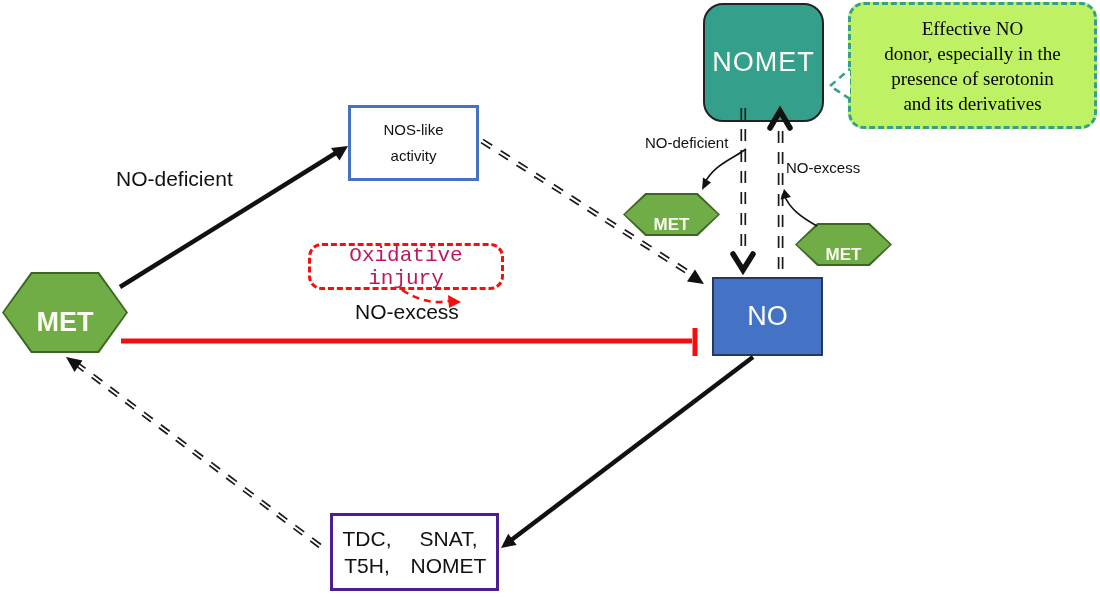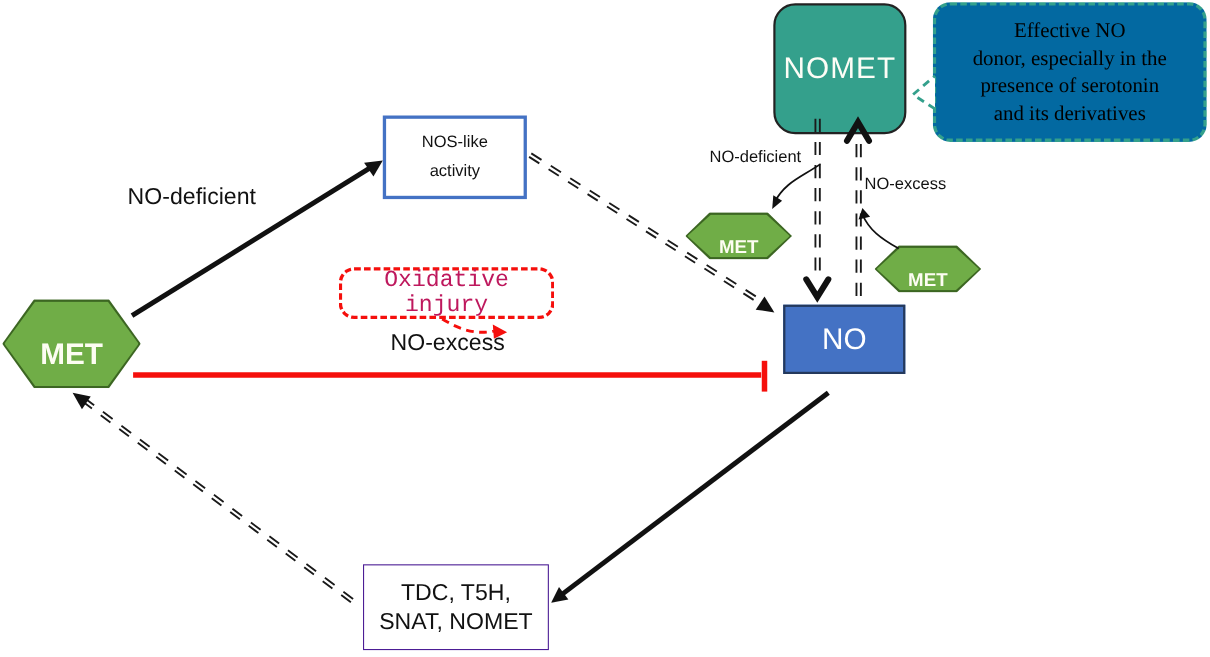--- a/index.html
+++ b/index.html
@@ -6,31 +6,31 @@
   .canvas{
     position:relative;width:1100px;height:597px;background:#ffffff;overflow:hidden;
     font-family:"Liberation Sans",sans-serif;color:#111;
   }
   svg.connectors{position:absolute;left:0;top:0;z-index:3;pointer-events:none;}
   .node{position:absolute;display:flex;align-items:center;justify-content:center;text-align:center;z-index:2;box-sizing:border-box;}
   
   .nomet{left:703px;top:3px;width:121px;height:119px;background:#34A08C;border:2px solid #222;border-radius:20px;
          color:#fdfdf6;font-size:27px;letter-spacing:1px;}
   
-  .bubble-teal{left:848px;top:2px;width:249px;height:127px;border:3px dashed #34A08C;border-radius:16px;background:#0369a1;
+  .bubble-teal{left:848px;top:2px;width:249px;height:127px;border:3px dashed #34A08C;border-radius:16px;background:#bef264;
          font-family:"Liberation Serif",serif;font-size:19px;line-height:25px;color:#000;flex-direction:column;}
   
   .nos{left:348px;top:105px;width:131px;height:76px;background:#fff;border:3px solid #4472C4;
        font-size:15px;line-height:26px;flex-direction:column;color:#111;}
   
-  .no-box{left:712px;top:277px;width:111px;height:63px;background:#4472C4;border:2px solid #24395c;
+  .no-box{left:712px;top:277px;width:111px;height:79px;background:#4472C4;border:2px solid #24395c;
        color:#fff;font-size:27px;}
   
-  .tdc{left:330px;top:513px;width:169px;height:78px;background:#fff;border:1px solid #4c1d95;
-       font-size:21px;line-height:27px;flex-direction:column;color:#111;}
+  .tdc{left:330px;top:513px;width:169px;height:78px;background:#fff;border:3px solid #4c1d95;
+       font-size:21px;line-height:27px;color:#111;}
   
   .hex{position:absolute;z-index:2;}
   .hex .hx-outer{position:absolute;inset:0;background:#3c6622;
       clip-path:polygon(0% 50%,23% 0%,77% 0%,100% 50%,77% 100%,23% 100%);}
   .hex .hx-inner{position:absolute;inset:2px;background:#70AD47;
       clip-path:polygon(0% 50%,23% 0%,77% 0%,100% 50%,77% 100%,23% 100%);}
   .hex .hx-label{position:absolute;inset:0;display:flex;align-items:center;justify-content:center;color:#fdfdf2;margin-top:20px;}
   .hex-main{left:2px;top:272px;width:126px;height:81px;font-size:27px;font-weight:600;}
   .hex-sm1{left:623px;top:193px;width:97px;height:43px;font-size:17px;font-weight:700;}
   .hex-sm2{left:795px;top:223px;width:97px;height:43px;font-size:17px;font-weight:700;}

